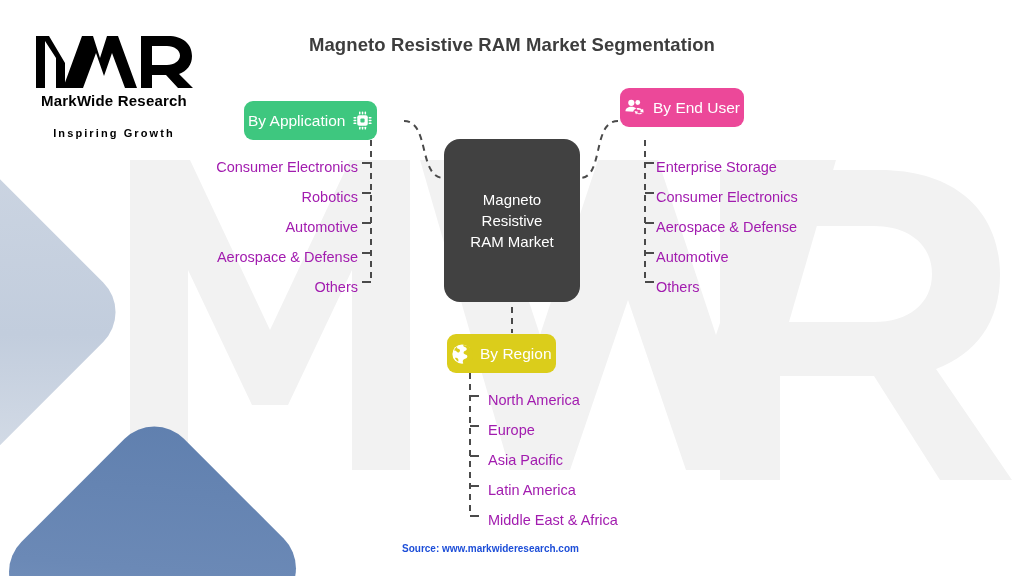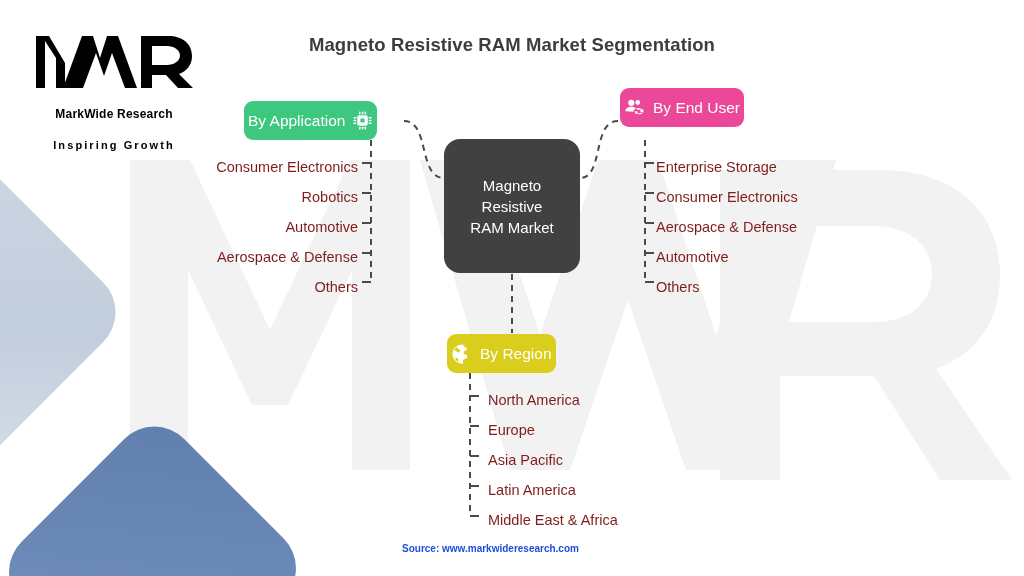--- a/index.html
+++ b/index.html
@@ -40,43 +40,43 @@
     left: 40px; top: 455px;
     width: 225px; height: 230px;
     background: linear-gradient(140deg, #5f7fae 0%, #6b89b6 50%, #86a0c4 100%);
     transform: rotate(45deg);
   }
 
   
   .logo { position: absolute; left: 26px; top: 32px; width: 176px; text-align: center; }
   .logo-mark { display: block; margin: 0 auto; }
   .logo-name {
-    font-size: 12px; font-weight: bold; color: #000;
-    letter-spacing: .2px; margin-top: 15px;
+    font-size: 15px; font-weight: bold; color: #000;
+    letter-spacing: .2px; margin-top: 0;
     font-family: "Liberation Sans", sans-serif;
   }
   .logo-tag {
     font-size: 11px; font-weight: bold; color: #000;
     letter-spacing: 2.1px; margin-top: 18px;
     font-family: "Liberation Sans", sans-serif;
   }
 
   
   .title {
     position: absolute; left: 0; top: 34px; width: 1024px;
     text-align: center;
     font-size: 18.5px; font-weight: bold; color: #3d3d3d;
     letter-spacing: .1px;
   }
 
   
   .center-node {
     position: absolute;
     left: 444px; top: 139px;
-    width: 136px; height: 134px;
+    width: 136px; height: 163px;
     background: #414141;
     border-radius: 16px;
     display: flex; align-items: center; justify-content: center;
     color: #ffffff; font-size: 15px; line-height: 21px;
     text-align: center;
   }
 
   
   .badge {
     position: absolute;
@@ -89,21 +89,21 @@
   .badge .bicon { display: flex; align-items: center; justify-content: center; }
   .badge-application { left: 244px; top: 101px; background: #3ec77f; }
   .badge-enduser     { left: 620px; top: 88px; background: #ec4899; }
   .badge-region      { left: 447px; top: 334px; background: #dbcd1b; }
 
   
   .branch { position: absolute; }
   .branch-item {
     display: flex; align-items: center;
     height: 30px;
-    font-size: 14.5px; color: #7f1d1d;
+    font-size: 14.5px; color: #a21caf;
     white-space: nowrap;
   }
   .branch-left  { left: 186px; top: 152px; }
   .branch-left .branch-item { justify-content: flex-end; width: 172px; }
   .branch-right { left: 656px; top: 152px; }
   .branch-region{ left: 488px; top: 385px; }
 
   .svg-lines { position: absolute; inset: 0; pointer-events: none; }
 
   

